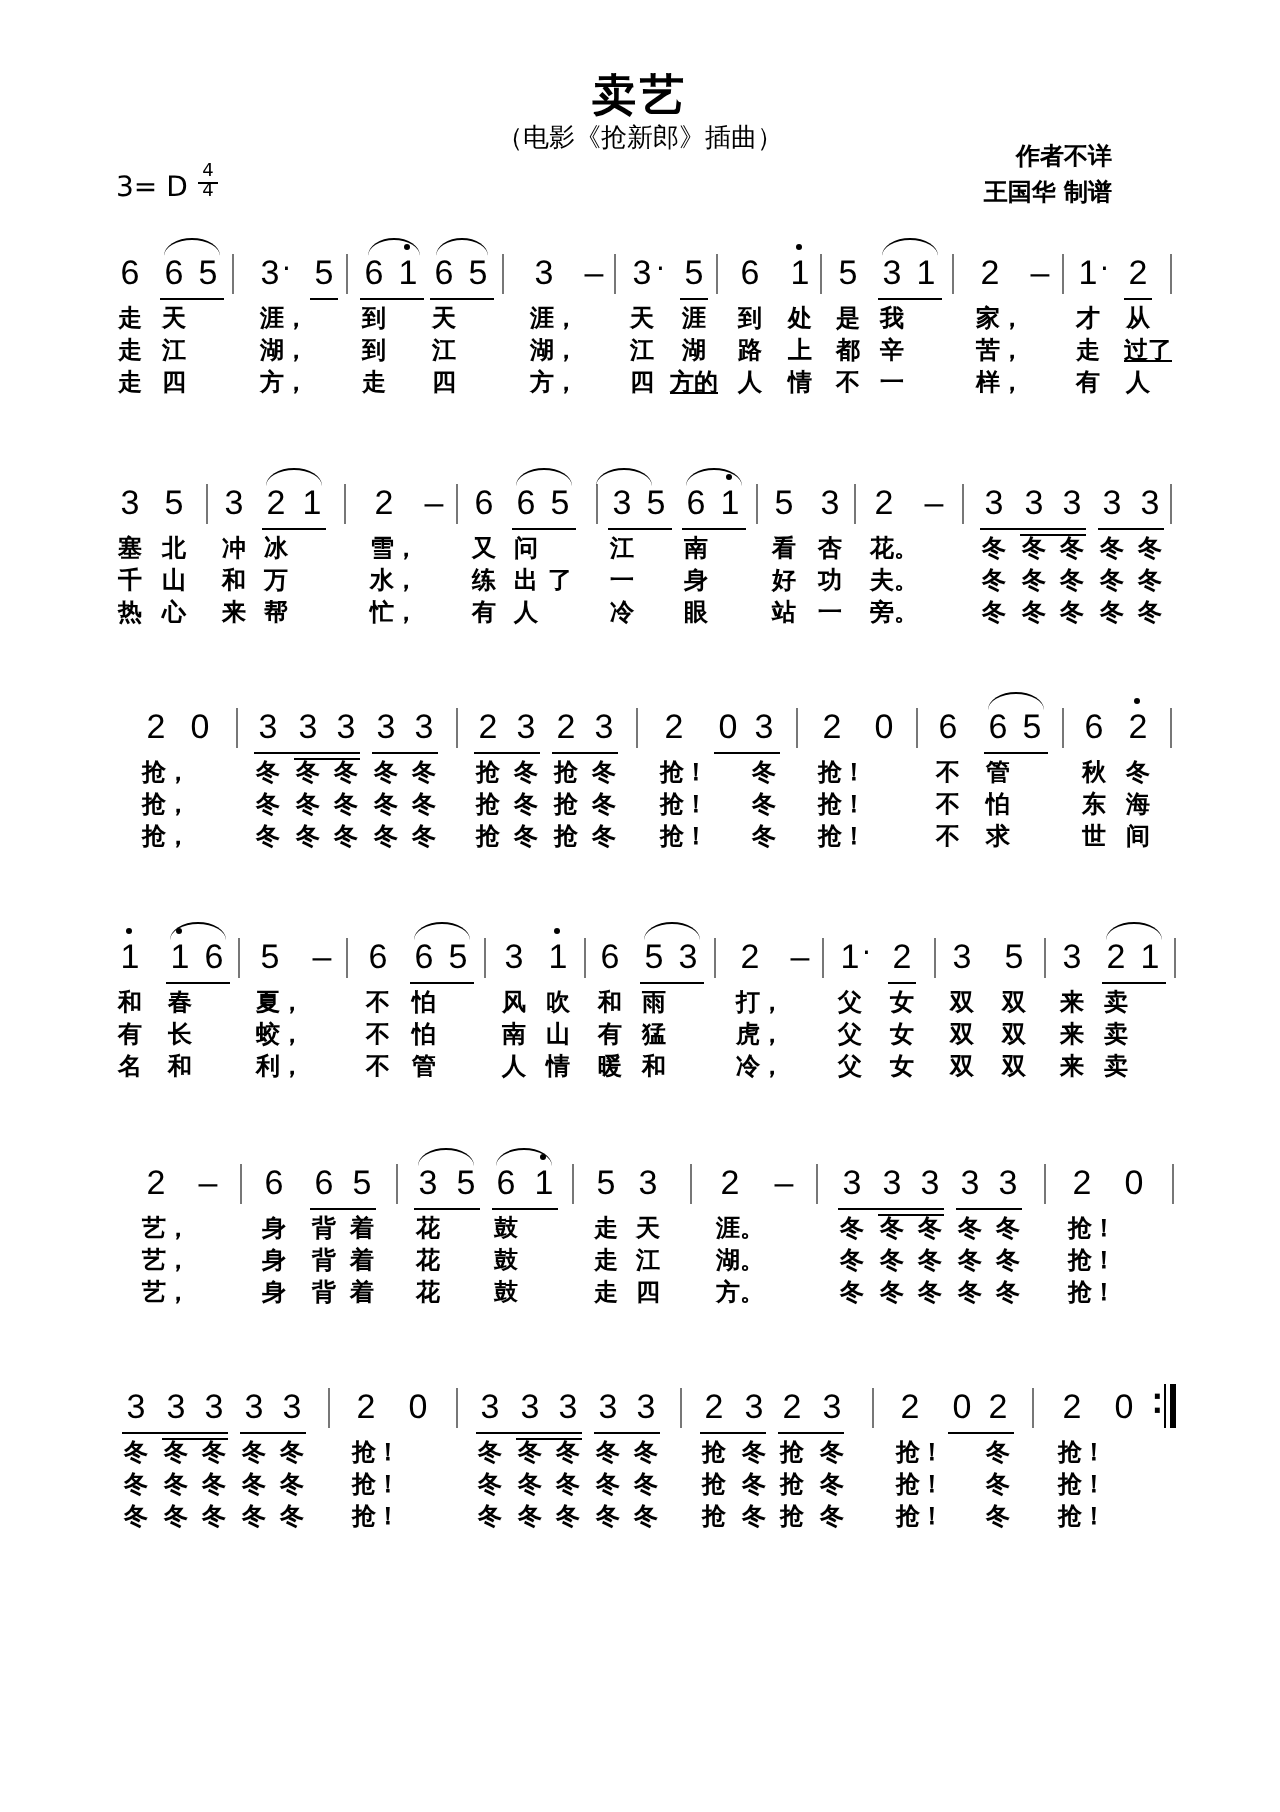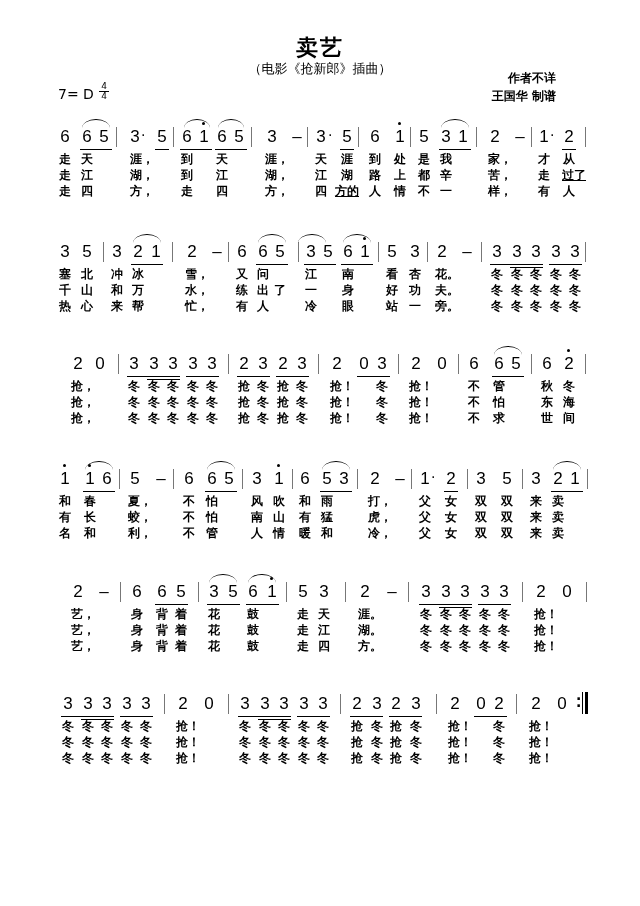--- a/index.html
+++ b/index.html
@@ -27,21 +27,21 @@
   .uline { text-decoration: underline; }
   .endbar { position: absolute; top: 4px; width: 3px; height: 22px; background: #000; }
   .endbar-thin { position: absolute; top: 4px; width: 1px; height: 22px; background: #000; }
   .repeat-dots { position: absolute; top: 8px; font-size: 14px; line-height: 7px; font-weight: bold; }
 </style>
 </head>
 <body>
 
 <div class="title">卖艺</div>
 <div class="subtitle">（电影《抢新郎》插曲）</div>
-<div class="key">7= D</div>
+<div class="key">3= D</div>
 <div class="timesig">
   <div class="num">4</div>
   <div>4</div>
 </div>
 <div class="credit" style="top:70px;">作者不详</div>
 <div class="credit" style="top:88px;">王国华 制谱</div>
 
 <div class="system" style="top:113px;">
   <div class="notes">
     <span class="n" style="left:58px">6</span>

